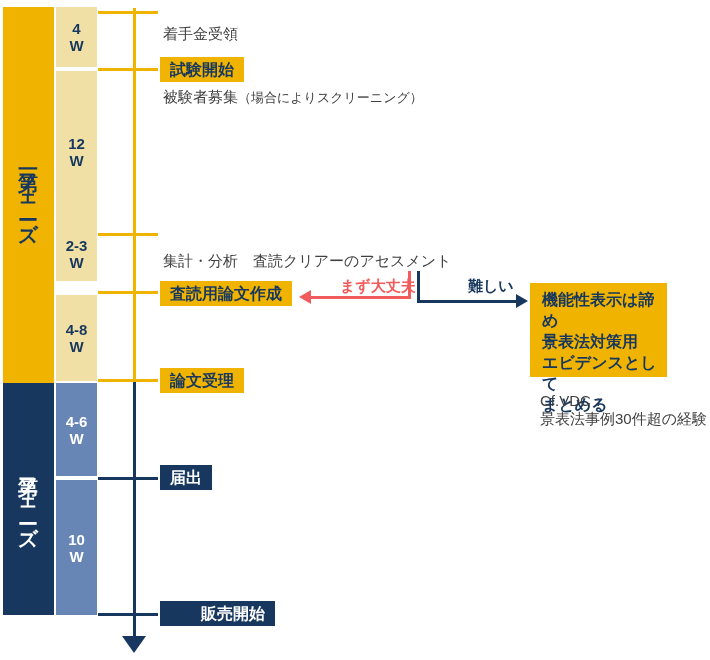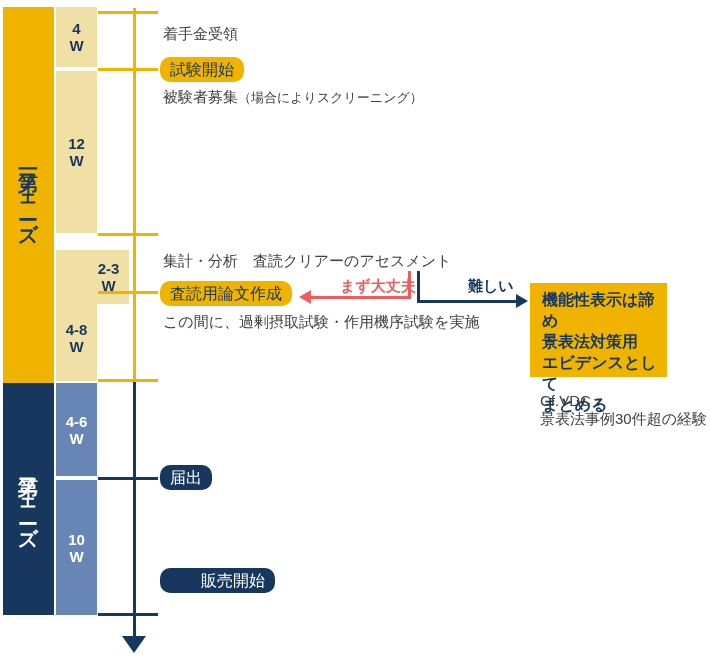--- a/index.html
+++ b/index.html
@@ -38,22 +38,22 @@
   .vline.n{background:var(--navy);}
   .tick{left:98px;width:60px;height:3px;}
   .tick.y{background:var(--gold);}
   .tick.n{background:var(--navy);}
   .tri-down{
     width:0;height:0;border-left:12px solid transparent;border-right:12px solid transparent;
     border-top:17px solid var(--navy);
   }
   
   .evt{
-    left:160px;font-weight:normal;font-size:16px;line-height:19px;
-    padding:3px 10px;white-space:nowrap;border-radius:10px;
+    left:160px;font-weight:bold;font-size:16px;line-height:19px;
+    padding:3px 10px;white-space:nowrap;
   }
   .evt.g{background:var(--gold);color:var(--navy);}
   .evt.n{background:var(--navy);color:#ffffff;}
   
   .note{font-size:15px;line-height:21px;color:var(--txt);white-space:pre-line;}
   .note .small{font-size:13px;}
   
   .seg-red{background:var(--red);}
   .seg-navy{background:var(--navy);}
   .tri-left{
@@ -89,21 +89,21 @@
   </div>
 
   <div class="abs dur cream" style="top:7px;height:60px;">
     <span>4</span>
     <span>W</span>
   </div>
   <div class="abs dur cream" style="top:71px;height:162px;">
     <span>12</span>
     <span>W</span>
   </div>
-  <div class="abs dur cream" style="top:250px;height:54px;padding-left:32px;">
+  <div class="abs dur cream" style="top:227px;height:54px;">
     <span>2-3</span>
     <span>W</span>
   </div>
   <div class="abs dur cream" style="top:295px;height:86px;">
     <span>4-8</span>
     <span>W</span>
   </div>
   <div class="abs dur steel" style="top:383px;height:93px;">
     <span>4-6</span>
     <span>W</span>
@@ -120,31 +120,31 @@
   <div class="abs tick y" style="top:11px;"></div>
   <div class="abs tick y" style="top:68px;"></div>
   <div class="abs tick y" style="top:233px;"></div>
   <div class="abs tick y" style="top:291px;"></div>
   <div class="abs tick y" style="top:379px;"></div>
   <div class="abs tick n" style="top:477px;"></div>
   <div class="abs tick n" style="top:613px;"></div>
 
   <div class="abs evt g" style="top:57px;">試験開始</div>
   <div class="abs evt g" style="top:281px;">査読用論文作成</div>
+  <div class="abs evt g" style="top:368px;">論文受理</div>
   <div class="abs evt n" style="top:465px;">届出</div>
-  <div class="abs evt n" style="top:568px;padding-left:41px;">販売開始</div>
+  <div class="abs evt n" style="top:601px;padding-left:41px;">販売開始</div>
 
   <div class="abs note" style="left:163px;top:2px;">
     <div><span>着手金受領</span></div>
     <div>
       <span>被験者募集</span><span class="small">（場合によりスクリーニング）</span>
     </div>
   </div>
   <div class="abs note" style="left:163px;top:250px;text-align:right;">集計・分析　査読クリアーのアセスメント</div>
-  <div class="abs note" style="left:163px;top:311px;">この間に、過剰摂取試験・作用機序試験を実施</div>
 
   <div class="abs seg-red" style="left:408px;top:271px;width:3px;height:28px;"></div>
   <div class="abs seg-red" style="left:309px;top:296px;width:102px;height:3px;"></div>
   <div class="abs tri-left" style="left:299px;top:290px;"></div>
   <div class="abs branch-label ok" style="left:316px;top:277px;">まず大丈夫</div>
 
   <div class="abs seg-navy" style="left:417px;top:271px;width:3px;height:32px;"></div>
   <div class="abs seg-navy" style="left:417px;top:300px;width:99px;height:3px;"></div>
   <div class="abs tri-right" style="left:516px;top:294px;"></div>
   <div class="abs branch-label hard" style="left:468px;top:277px;">難しい</div>

